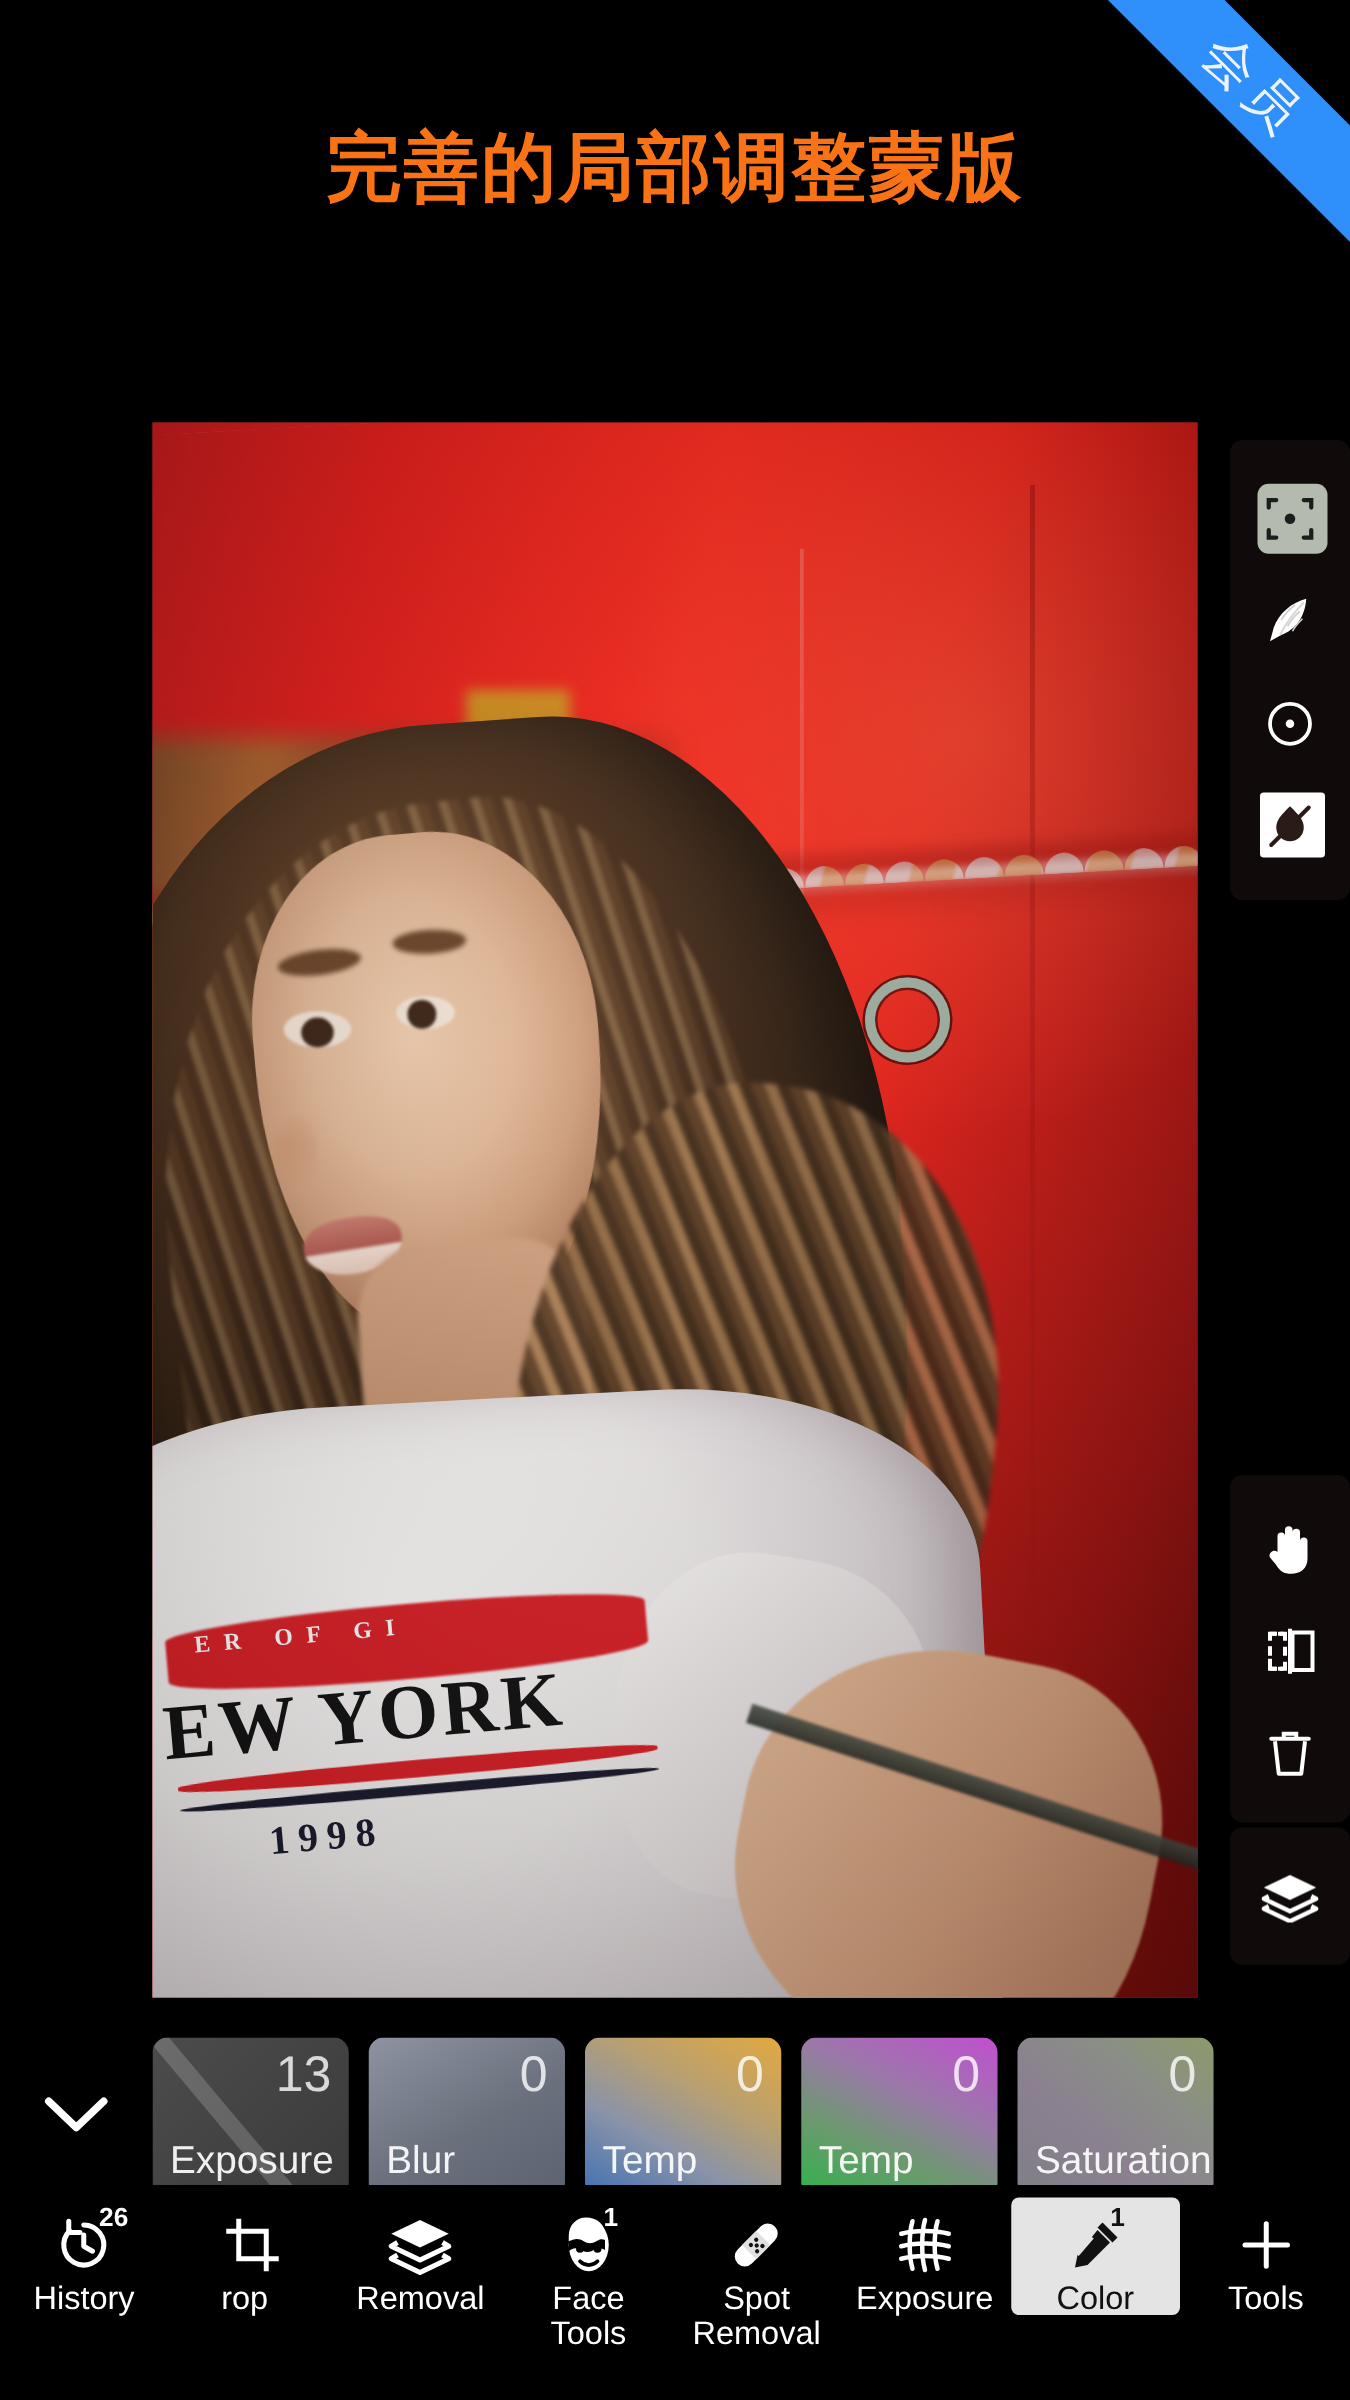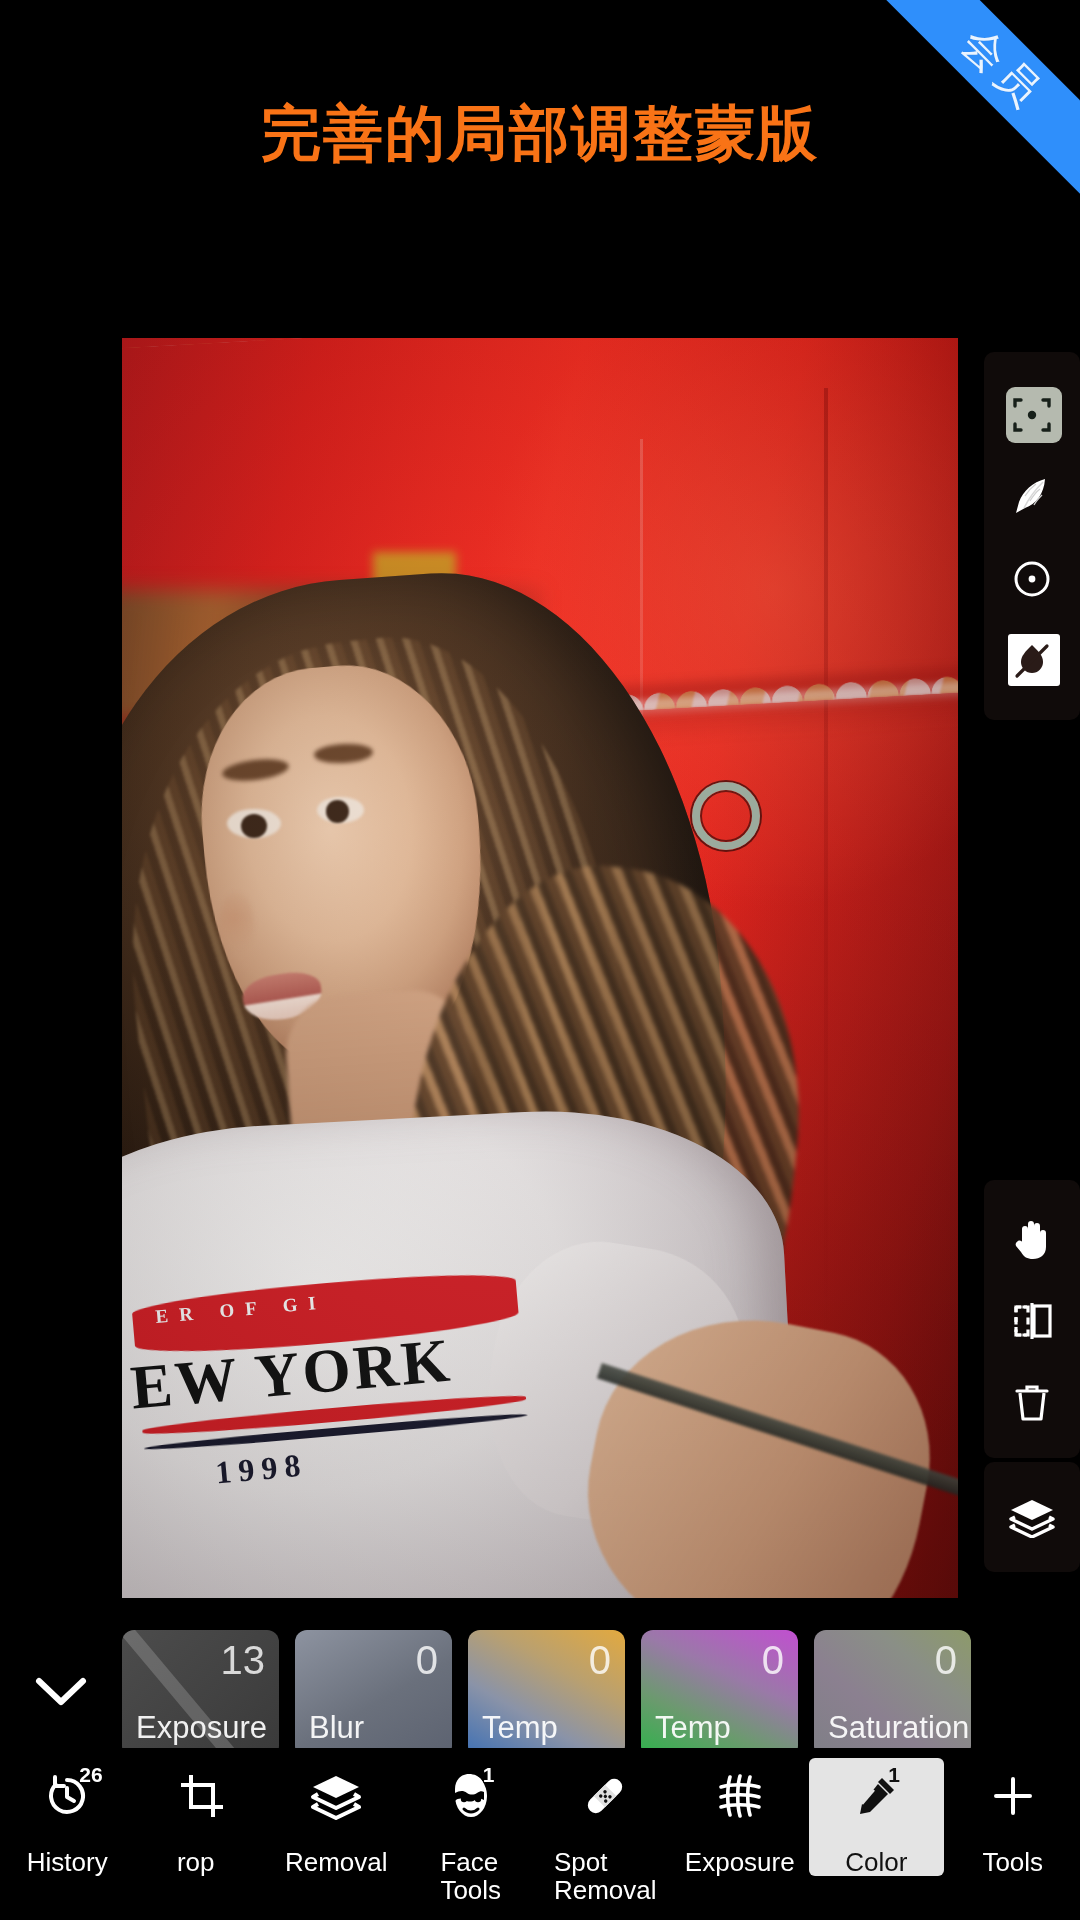--- a/index.html
+++ b/index.html
@@ -372,22 +372,22 @@
     min-width: 0;
     display:flex; flex-direction:column; align-items:center;
     padding: 10px 0 0;
     position: relative;
   }
   .nav-item .ico {
     position:relative;
     height: 56px; display:flex; align-items:center; justify-content:center;
   }
   .nav-item .txt {
-    margin-top: 24px;
-    color:#fff; font-size: 26px; line-height: 1.08; text-align:left;
+    margin-top: 0;
+    color:#fff; font-size: 26px; line-height: 1.08; text-align:center;
     white-space: pre-line;
   }
   .nav-item .badge {
     position:absolute; top: -4px; left: 50%; margin-left: 12px;
     color:#fff; font-size: 21px; font-weight:700; line-height:1;
   }
   .nav-item.selected {
     background: #e4e4e4;
     border-radius: 6px;
     margin: 0 2px;

